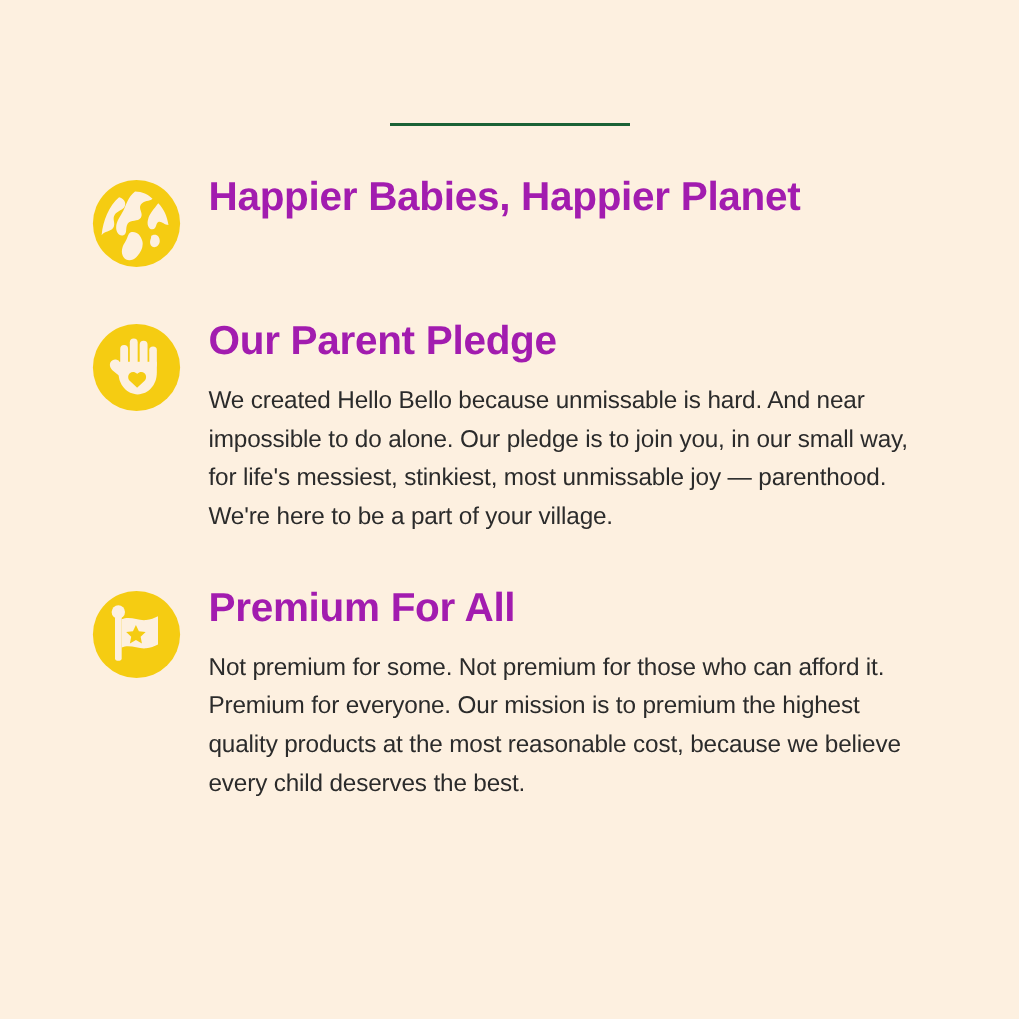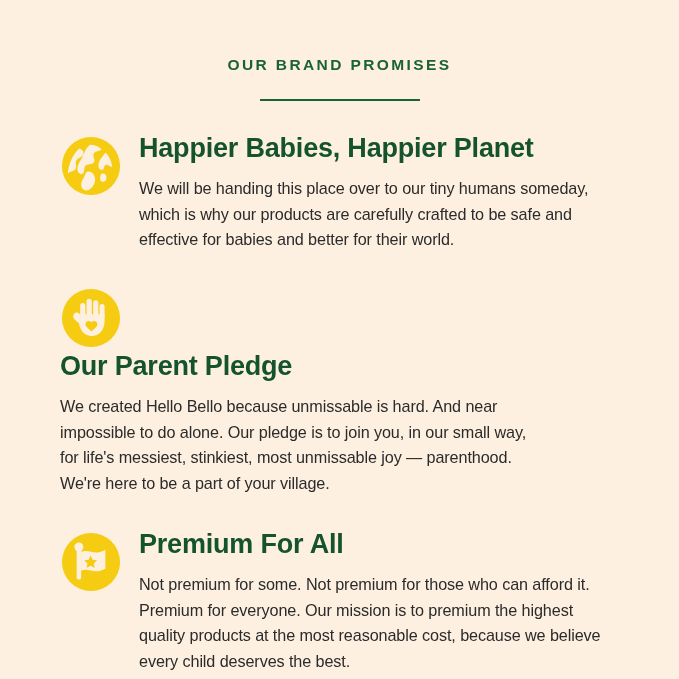--- a/index.html
+++ b/index.html
@@ -71,50 +71,49 @@
     width: 62px;
     height: 62px;
   }
 
   .promise-body {
     flex: 1 1 auto;
     min-width: 0;
     padding-top: 2px;
   }
   .promise-title {
-    color: #14532d;
+    color: #a21caf;
     font-family: "Liberation Sans", sans-serif;
     font-size: 27px;
     font-weight: 700;
     letter-spacing: -0.2px;
     line-height: 1.12;
     margin: 0 0 13px 0;
   }
   .promise-text {
     color: #2B2B2B;
     font-family: "Liberation Sans", sans-serif;
     font-size: 16.2px;
     font-weight: 400;
     line-height: 1.58;
     letter-spacing: -0.1px;
     margin: 0;
     max-width: 478px;
   }
 
   
   .promise.r1 { margin-bottom: 30px; }
-  .promise.r2 { margin-bottom: 30px; flex-direction: column; }
+  .promise.r2 { margin-bottom: 30px; }
 </style>
 </head>
 <body>
 
 <div class="page">
 
   <div class="header">
-    <h2 class="eyebrow">OUR BRAND PROMISES</h2>
     <div class="divider-wrap">
       <div class="divider"></div>
     </div>
   </div>
 
   <div class="promises">
 
     <div class="promise r1">
       <div class="icon-badge">
         <svg viewBox="0 0 64 64" xmlns="http://www.w3.org/2000/svg" aria-hidden="true">
@@ -122,21 +121,20 @@
 
           <path d="M20 14c3 1 5 3 4 6 -1 3 -5 3 -7 6 -2 3 1 6 -1 9 -2 3 -6 2 -8 5 1 -10 5 -20 12 -26z" fill="#FDF0E0"></path>
           <path d="M31 10c5 0 9 2 12 5 -2 2 -6 1 -8 4 -2 3 2 6 0 9 -2 3 -7 1 -9 4 -2 3 0 7 -3 8 -3 1 -5 -2 -5 -5 0 -5 3 -8 5 -12 2 -4 3 -9 8 -13z" fill="#FDF0E0"></path>
           <path d="M47 18c4 4 6 9 7 15 -3 0 -5 -3 -7 -2 -2 1 -1 5 -4 5 -3 0 -4 -4 -3 -7 1 -4 4 -7 7 -11z" fill="#FDF0E0"></path>
           <path d="M28 38c4 -1 7 2 8 6 1 4 -1 8 -4 11 -3 3 -7 3 -9 0 -2 -3 -1 -7 1 -10 2 -3 2 -6 4 -7z" fill="#FDF0E0"></path>
           <path d="M43 40c3 -1 5 1 5 4 0 3 -3 5 -5 4 -2 -1 -2 -4 -1 -6 0 -1 0 -2 1 -2z" fill="#FDF0E0"></path>
         </svg>
       </div>
       <div class="promise-body">
         <h3 class="promise-title">Happier Babies, Happier Planet</h3>
-        <p class="promise-text">We will be handing this place over to our tiny humans someday, which is why our products are carefully crafted to be safe and effective for babies and better for their world.</p>
       </div>
     </div>
 
     <div class="promise r2">
       <div class="icon-badge">
         <svg viewBox="0 0 64 64" xmlns="http://www.w3.org/2000/svg" aria-hidden="true">
           <circle cx="32" cy="32" r="30" fill="#F5CC12"></circle>
           <g fill="#FDF0E0">
 
             <rect x="27.4" y="12" width="5.4" height="20" rx="2.7"></rect>

